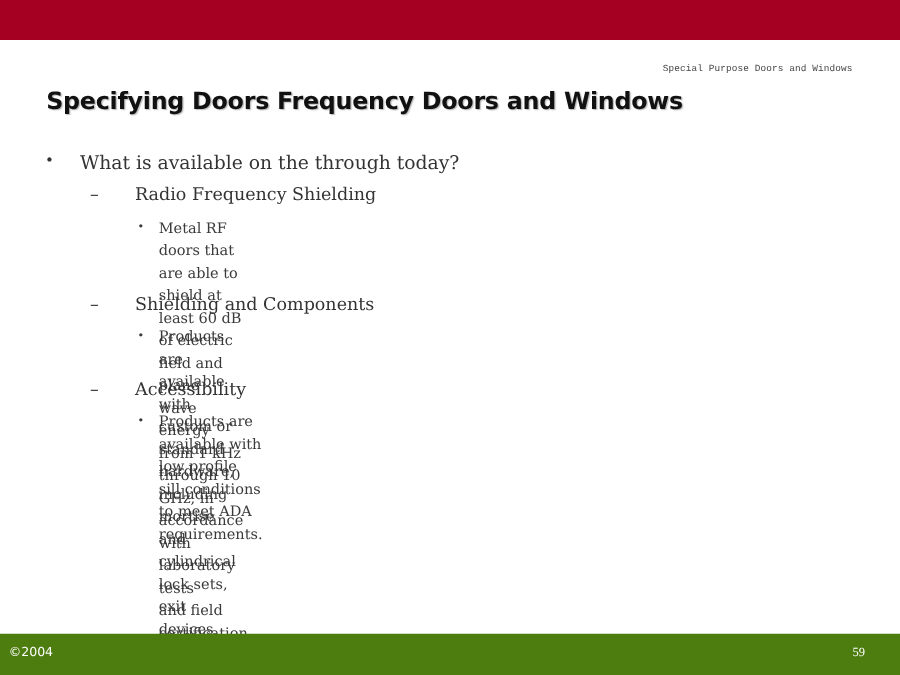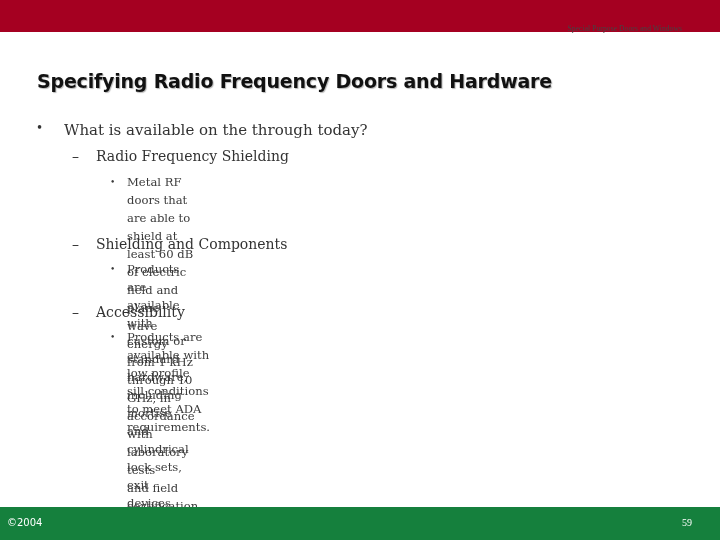--- a/index.html
+++ b/index.html
@@ -7,58 +7,58 @@
       width: 720px; height: 540px; position: relative; overflow: hidden;
       background: #ffffff;
       font-family: "DejaVu Serif", "Liberation Serif", serif;
       color: #3a3a3a;
     }
     .top-bar {
       position: absolute; left: 0; top: 0; width: 720px; height: 32px;
       background: #a50021;
     }
     .header-caption {
-      position: absolute; right: 38px; top: 24px;
-      font-family: Liberation Serif, serif; font-size: 7.5px; color: #444;
+      position: absolute; right: 38px; top: 52px;
+      font-family: Liberation Mono, monospace; font-size: 7.5px; color: #444;
       letter-spacing: 0.1px;
     }
     .title {
       position: absolute; left: 37px; top: 70px; margin: 0;
       font-family: "DejaVu Sans", sans-serif; font-weight: bold;
       font-size: 19px; color: #111;
       text-shadow: 1px 1px 1px #b8b8b8;
       letter-spacing: -0.2px;
     }
     .content { position: absolute; left: 0; top: 0; width: 720px; }
     .l1, .l2, .l3 { position: absolute; white-space: nowrap; }
     .l1 { left: 36px; font-size: 15px; color: #333; }
     .l1 .mark { position: absolute; left: 0; top: 0; font-size: 12px; }
     .l1 .txt { position: absolute; left: 28px; top: 0; }
     .l2 { left: 72px; font-size: 14px; color: #333; }
     .l2 .mark { position: absolute; left: 0; top: 0; }
-    .l2 .txt { position: absolute; left: 24px; top: 0; }
+    .l2 .txt { position: absolute; left: 36px; top: 0; }
     .l3 { left: 110px; font-size: 11.6px; color: #3a3a3a; line-height: 18px; }
     .l3 .mark { position: absolute; left: 0; top: 0; font-size: 9px; }
     .l3 .txt { position: absolute; left: 17px; top: 0; white-space: pre-line; }
     .footer {
       position: absolute; left: 0; top: 507px; width: 720px; height: 33px;
-      background: #15803d; color: #ffffff;
+      background: #4d7c0f; color: #ffffff;
       font-family: "DejaVu Sans", sans-serif; font-size: 10px;
     }
     .footer .copy { position: absolute; left: 7px; top: 10px; }
     .footer .page { position: absolute; right: 28px; top: 10px; font-family: Liberation Serif, serif; }
   </style>
 </head>
 <body>
 
 <div class="top-bar"></div>
 
 <div class="header-caption">Special Purpose Doors and Windows</div>
 
-<h1 class="title">Specifying Radio Frequency Doors and Hardware</h1>
+<h1 class="title">Specifying Doors Frequency Doors and Windows</h1>
 
 <div class="content">
   <div class="l1" style="top:121px;">
     <span class="mark">•</span>
     <span class="txt">What is available on the through today?</span>
   </div>
 
   <div class="l2" style="top:148px;">
     <span class="mark">–</span>
     <span class="txt">Radio Frequency Shielding</span>

